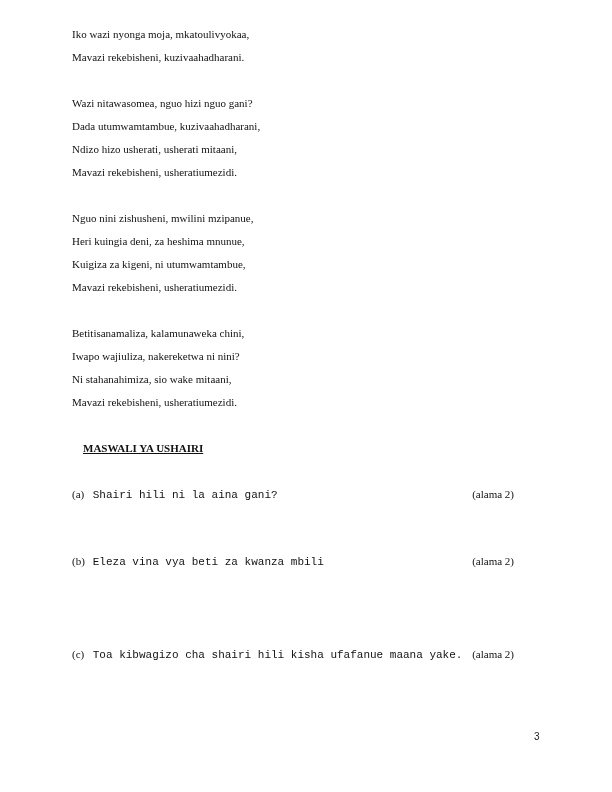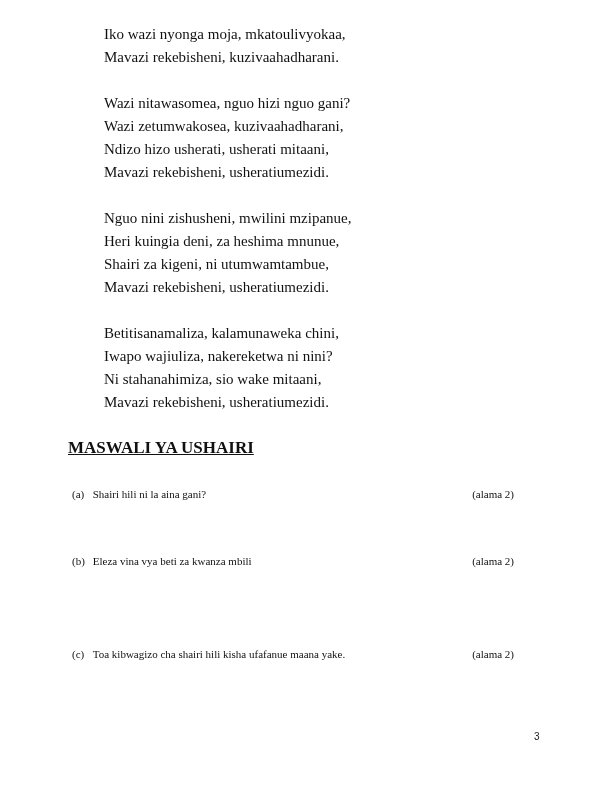--- a/index.html
+++ b/index.html
@@ -1,39 +1,39 @@
 <!DOCTYPE html>
 <html><head>
 <meta charset="utf-8">
 <style>
   html, body { margin: 0; padding: 0; background: #ffffff; }
   body { width: 612px; height: 792px; position: relative; overflow: hidden;
          font-family: "Liberation Serif", serif; color: #111; }
-  .line { position: absolute; left: 72px; font-size: 15px; line-height: 14px; white-space: nowrap; margin-left: 32px; }
-  .heading { position: absolute; left: 68px; font-size: 17px; font-weight: bold; text-decoration: underline; line-height: 14px; }
+  .line { position: absolute; left: 72px; font-size: 11px; line-height: 14px; white-space: nowrap; }
+  .heading { position: absolute; left: 83px; font-size: 11px; font-weight: bold; text-decoration: underline; line-height: 14px; }
   .q { position: absolute; left: 72px; width: 442px; font-size: 11px; line-height: 14px; }
   .q .label { display: inline-block; width: 16px; }
-  .q .text { margin-left: 2px; }
+  .q .text { margin-left: 2px; font-family: Liberation Mono, monospace; }
   .q .marks { position: absolute; right: 0; top: 0; }
   .pagenum { position: absolute; left: 534px; top: 731px; font-family: "Liberation Sans", sans-serif; font-size: 10px; color: #222; }
 </style>
 </head>
 <body>
 
 <div class="line" style="top:27px">Iko wazi nyonga moja, mkatoulivyokaa,</div>
 <div class="line" style="top:50px">Mavazi rekebisheni, kuzivaahadharani.</div>
 
 <div class="line" style="top:96px">Wazi nitawasomea, nguo hizi nguo gani?</div>
-<div class="line" style="top:119px">Wazi zetumwakosea, kuzivaahadharani,</div>
+<div class="line" style="top:119px">Dada utumwamtambue, kuzivaahadharani,</div>
 <div class="line" style="top:142px">Ndizo hizo usherati, usherati mitaani,</div>
 <div class="line" style="top:165px">Mavazi rekebisheni, usheratiumezidi.</div>
 
 <div class="line" style="top:211px">Nguo nini zishusheni, mwilini mzipanue,</div>
 <div class="line" style="top:234px">Heri kuingia deni, za heshima mnunue,</div>
-<div class="line" style="top:257px">Shairi za kigeni, ni utumwamtambue,</div>
+<div class="line" style="top:257px">Kuigiza za kigeni, ni utumwamtambue,</div>
 <div class="line" style="top:280px">Mavazi rekebisheni, usheratiumezidi.</div>
 
 <div class="line" style="top:326px">Betitisanamaliza, kalamunaweka chini,</div>
 <div class="line" style="top:349px">Iwapo wajiuliza, nakereketwa ni nini?</div>
 <div class="line" style="top:372px">Ni stahanahimiza, sio wake mitaani,</div>
 <div class="line" style="top:395px">Mavazi rekebisheni, usheratiumezidi.</div>
 
 <div class="heading" style="top:441px">MASWALI YA USHAIRI</div>
 
 <div class="q" style="top:487px">

